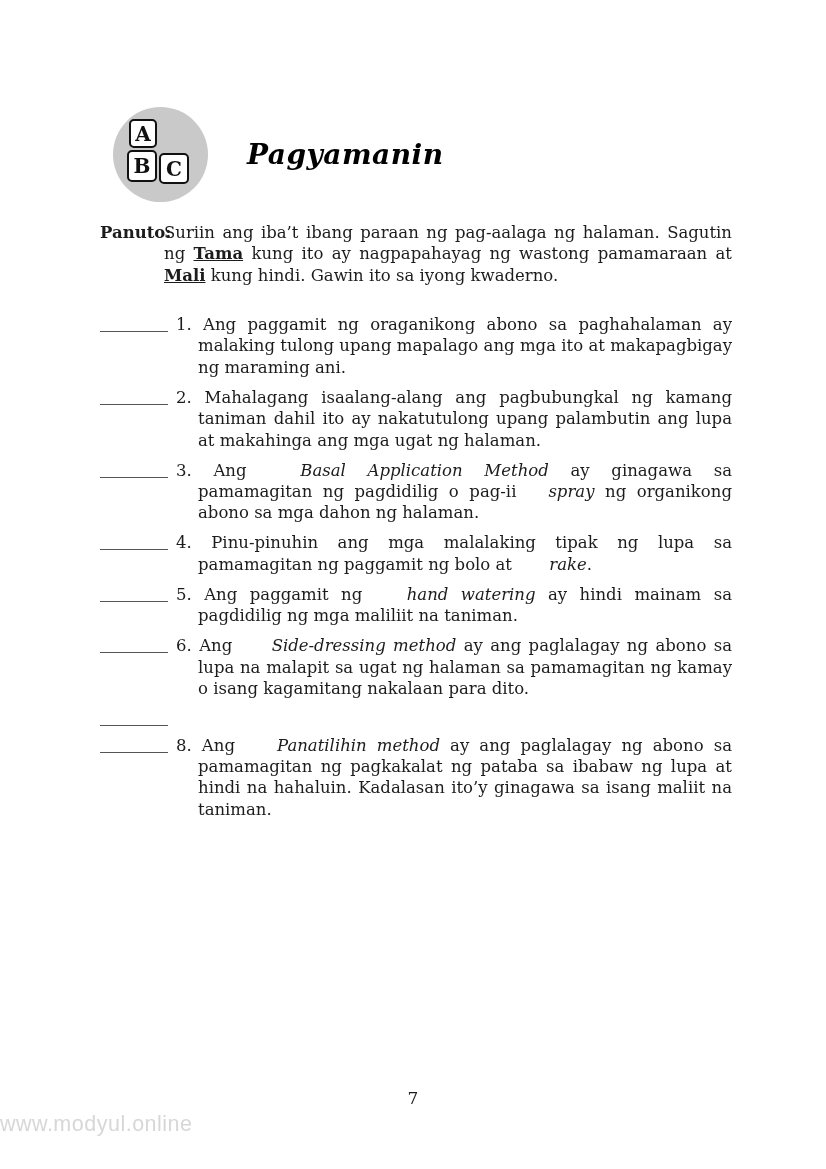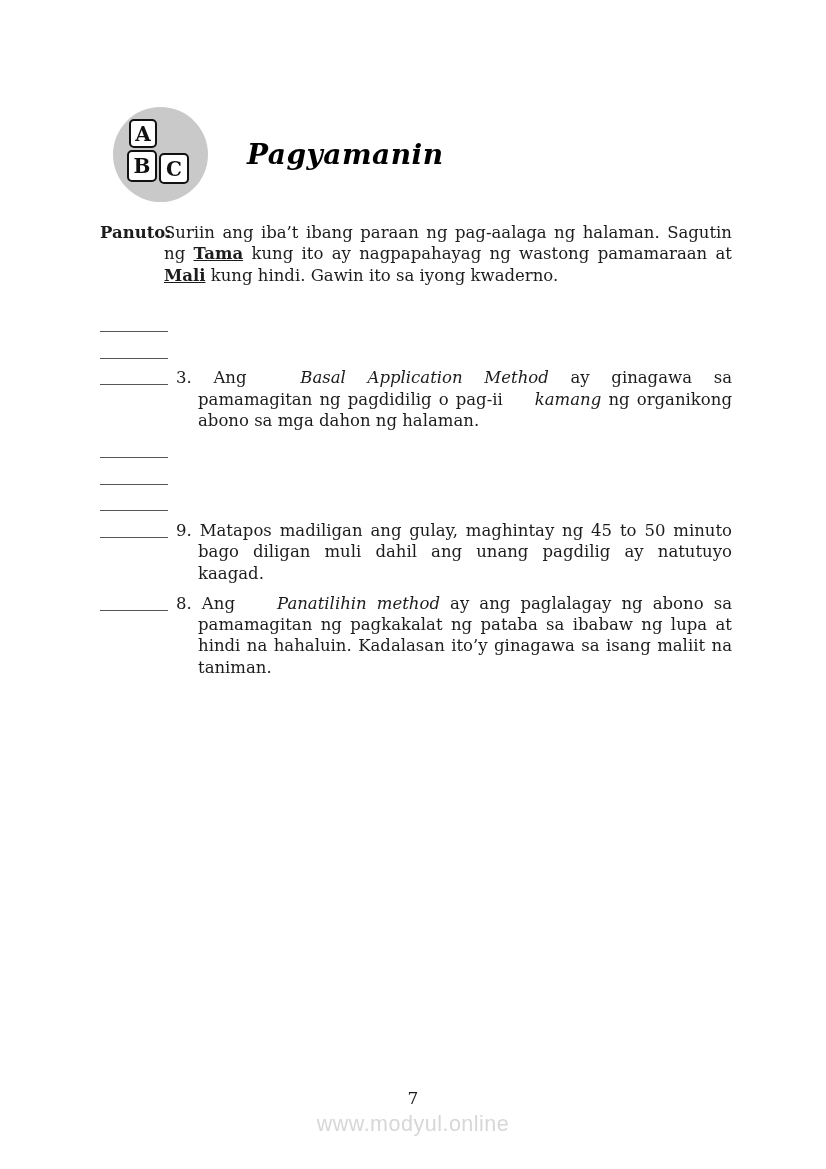--- a/index.html
+++ b/index.html
@@ -54,21 +54,21 @@
   .blank{
     width:68px;height:13px;margin-top:4px;margin-right:0;
     border-bottom:1.5px solid var(--blank_line);flex-shrink:0;
   }
   .item-text{flex:1;text-align:justify;padding-left:30px;text-indent:-22px;}
   .it{font-style:italic;margin-left:32px;}
 
   
   .page-number{position:absolute;top:1088px;left:0;width:100%;text-align:center;font-size:17px;}
   .watermark{
-    position:absolute;top:1112px;left:0;width:100%;text-align:center;
+    position:absolute;top:1112px;left:0;width:100%;text-align:left;
     font-family:"Liberation Sans","DejaVu Sans",sans-serif;
     font-size:21.5px;color:var(--watermark);letter-spacing:0.5px;
   }
 </style>
 </head>
 <body>
 
 <div class="page">
 
   <div class="header">
@@ -81,49 +81,53 @@
   </div>
 
   <div class="panuto">
     <span class="panuto-label">Panuto:</span>
     <div class="panuto-text"><span>Suriin ang iba’t ibang paraan ng pag-aalaga ng halaman. Sagutin ng </span><span class="bu">Tama</span><span> kung ito ay nagpapahayag ng wastong pamamaraan at </span><span class="bu">Mali</span><span> kung hindi. Gawin ito sa iyong kwaderno.</span></div>
   </div>
 
   <div class="items">
     <div class="item">
         <span class="blank"></span>
+        <div class="item-text"><span class="num">1.</span> <span>Ang paggamit ng oraganikong abono sa paghahalaman ay malaking tulong upang mapalago ang mga ito at makapagbigay ng maraming ani.</span></div>
       </div>
 
     <div class="item">
         <span class="blank"></span>
+        <div class="item-text"><span class="num">2.</span> <span>Mahalagang isaalang-alang ang pagbubungkal ng kamang taniman dahil ito ay nakatutulong upang palambutin ang lupa at makahinga ang mga ugat ng halaman.</span></div>
       </div>
 
     <div class="item">
         <span class="blank"></span>
-        <div class="item-text"><span class="num">3.</span> <span>Ang </span><span class="it">Basal Application Method</span><span> ay ginagawa sa pamamagitan ng pagdidilig o pag-ii</span><span class="it">kamang</span><span> ng organikong abono sa mga dahon ng halaman.</span></div>
+        <div class="item-text"><span class="num">3.</span> <span>Ang </span><span class="it">Basal Application Method</span><span> ay ginagawa sa pamamagitan ng pagdidilig o pag-ii</span><span class="it">spray</span><span> ng organikong abono sa mga dahon ng halaman.</span></div>
       </div>
 
     <div class="item">
         <span class="blank"></span>
+        <div class="item-text"><span class="num">4.</span> <span>Pinu-pinuhin ang mga malalaking tipak ng lupa sa pamamagitan ng paggamit ng bolo at </span><span class="it">rake</span><span>.</span></div>
+      </div>
+
+    <div class="item">
+        <span class="blank"></span>
+        <div class="item-text"><span class="num">5.</span> <span>Ang paggamit ng </span><span class="it">hand watering</span><span> ay hindi mainam sa pagdidilig ng mga maliliit na taniman.</span></div>
+      </div>
+
+    <div class="item">
+        <span class="blank"></span>
+        <div class="item-text"><span class="num">6.</span> <span>Ang </span><span class="it">Side-dressing method</span><span> ay ang paglalagay ng abono sa lupa na malapit sa ugat ng halaman sa pamamagitan ng kamay o isang kagamitang nakalaan para dito.</span></div>
       </div>
 
 
     <div class="item">
         <span class="blank"></span>
       </div>
 
-
-    <div class="item">
-        <span class="blank"></span>
-      </div>
-
-    <div class="item">
-        <span class="blank"></span>
-        <div class="item-text"><span class="num">9.</span> <span>Matapos madiligan ang gulay, maghintay ng 45 to 50 minuto bago diligan muli dahil ang unang pagdilig ay natutuyo kaagad.</span></div>
-      </div>
 
     <div class="item">
         <span class="blank"></span>
         <div class="item-text"><span class="num">8.</span> <span>Ang </span><span class="it">Panatilihin method</span><span> ay ang paglalagay ng abono sa pamamagitan ng pagkakalat ng pataba sa ibabaw ng lupa at hindi na hahaluin. Kadalasan ito’y ginagawa sa isang maliit na taniman.</span></div>
       </div>
   </div>
 
   <div class="page-number">7</div>
   <div class="watermark">www.modyul.online</div>
 

